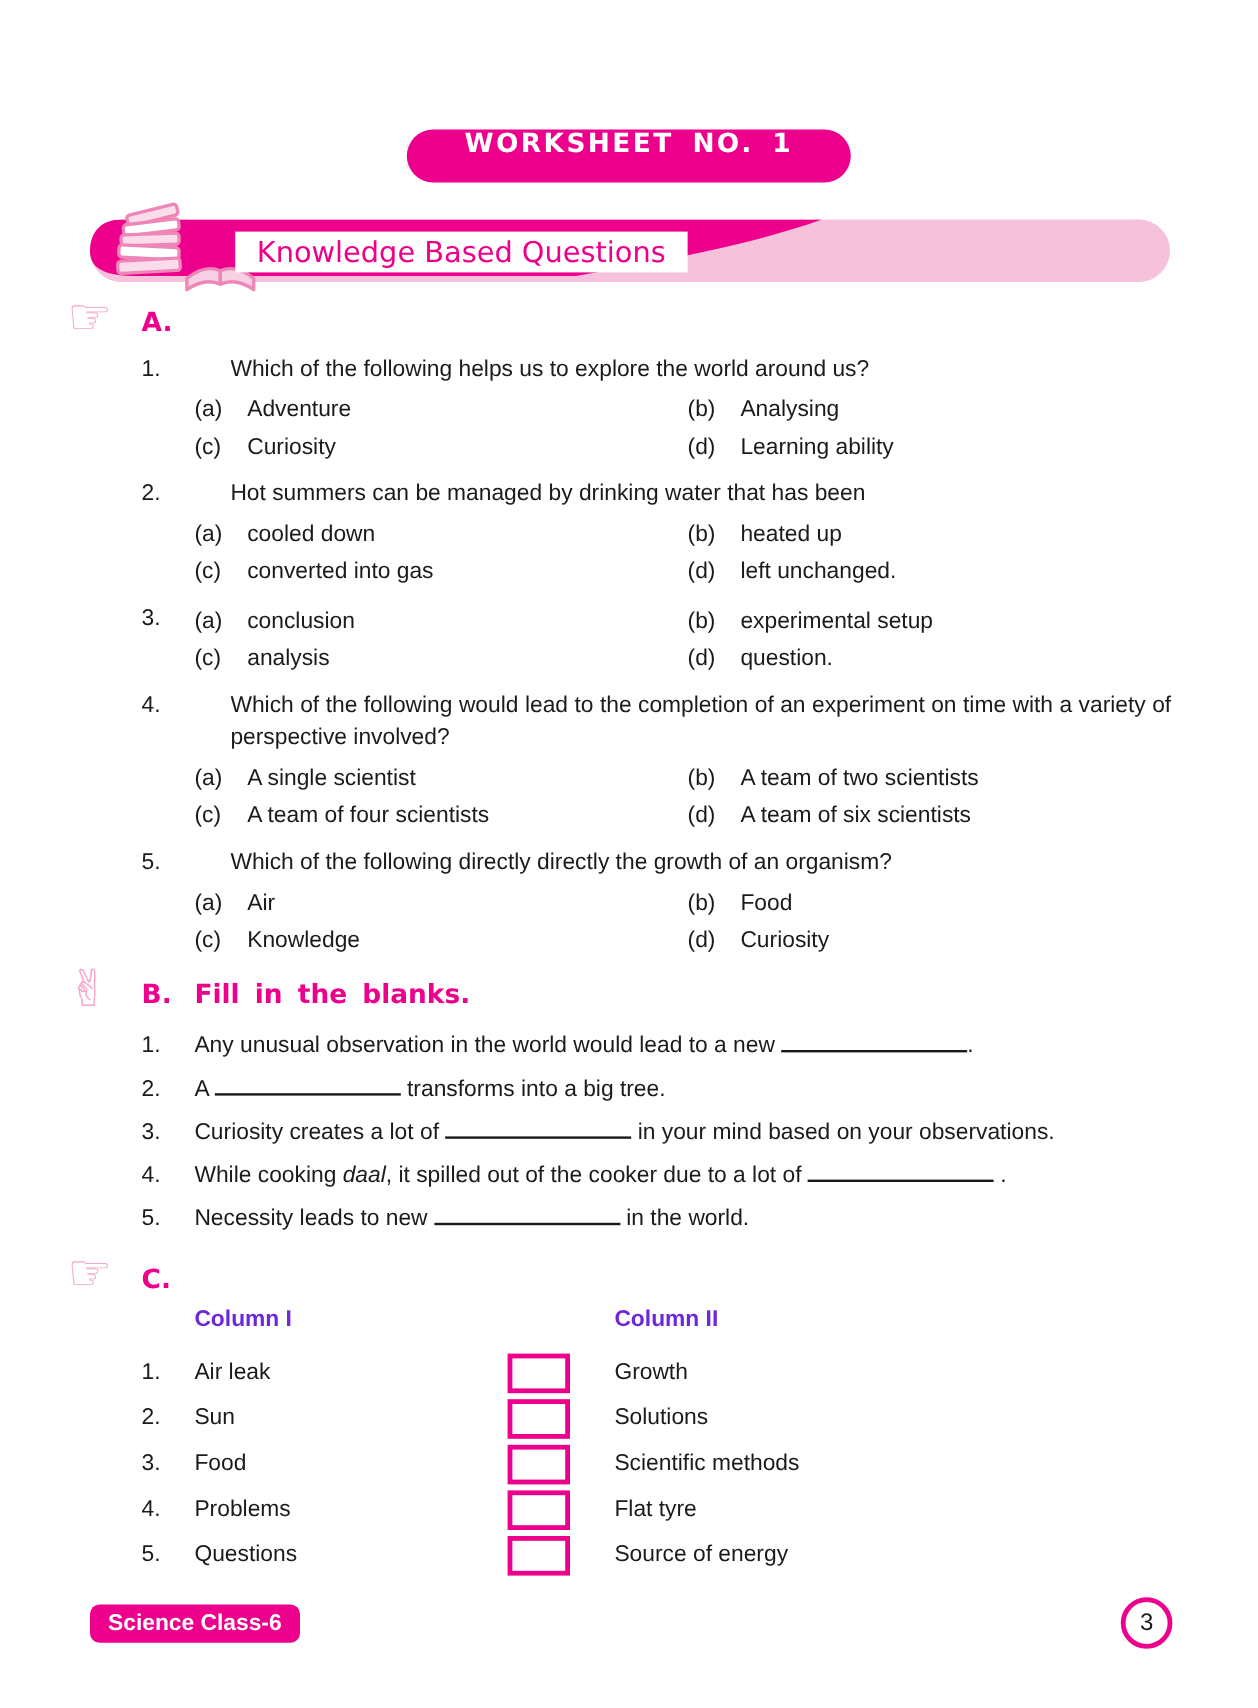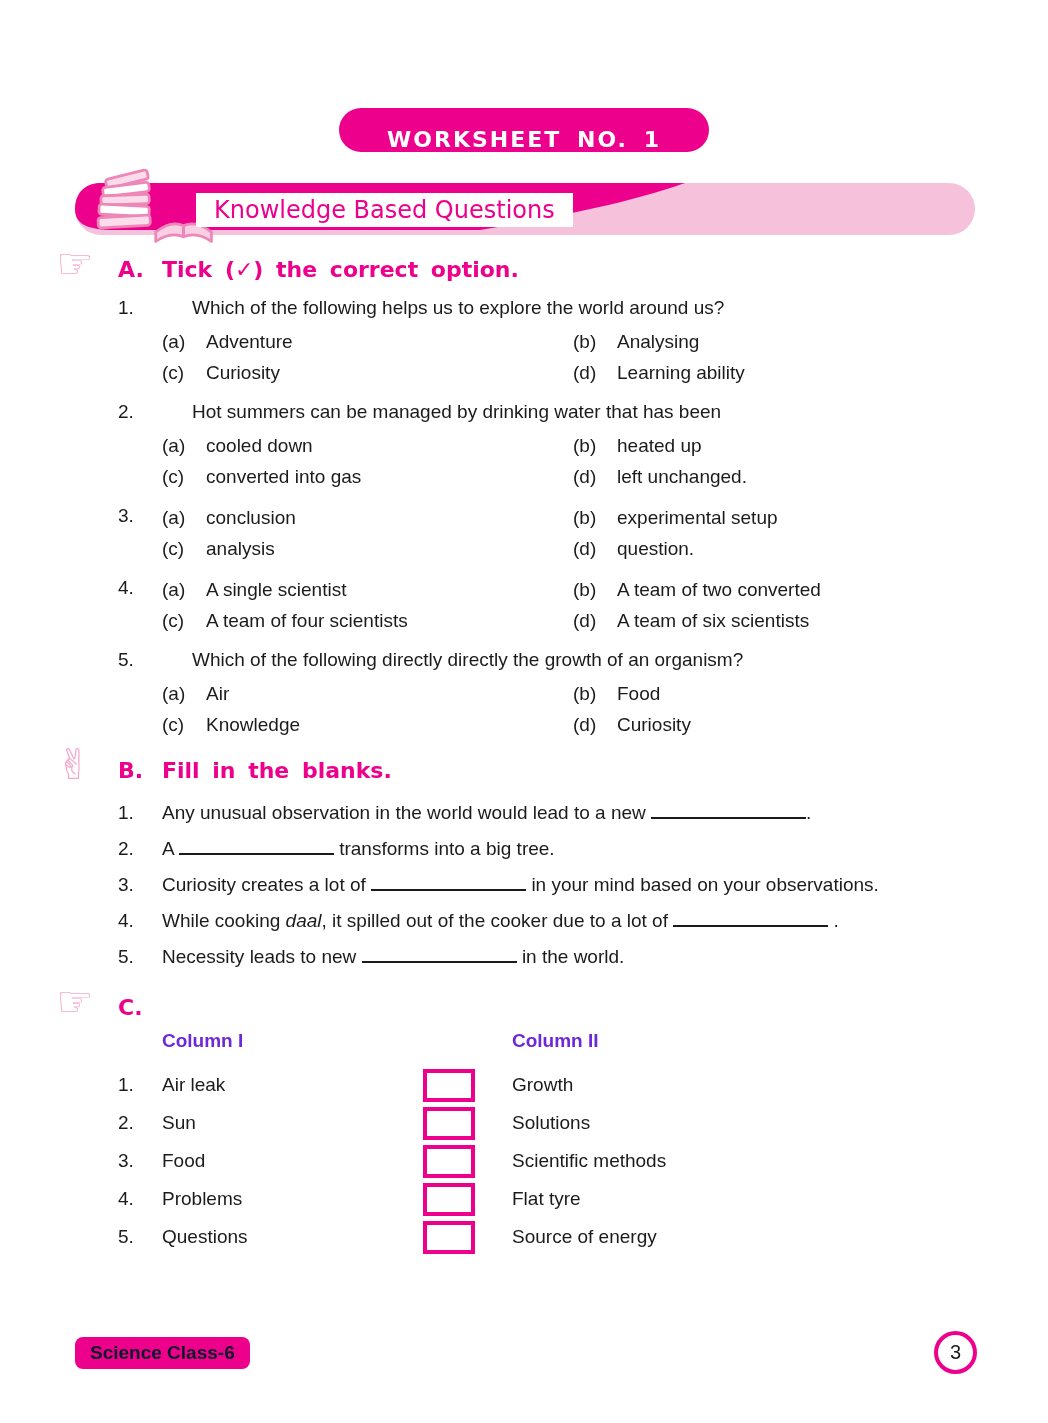--- a/index.html
+++ b/index.html
@@ -4,21 +4,21 @@
 <style>
   * { margin:0; padding:0; box-sizing:border-box; }
   html,body { background:#ffffff; }
   .page {
     position:relative; width:1048px; height:1423px; background:#fff;
     font-family:"Liberation Sans", sans-serif; color:#1b1b1b; overflow:hidden;
   }
   
   .ws-pill {
     margin:108px auto 0 auto; width:370px; height:44px; background:#EC008C;
-    border-radius:22px; display:flex; align-items:flex-end; justify-content:center;
+    border-radius:22px; display:flex; align-items:flex-start; justify-content:center;
     color:#fff; font-family:"DejaVu Sans", sans-serif; font-weight:bold;
     font-size:22px; letter-spacing:2px; word-spacing:6px;
   }
   
   .kbq {
     position:relative; margin:31px 0 0 75px; width:900px; height:52px;
     background:#F6C1DB; border-radius:26px;
   }
   .kbq .swoosh { position:absolute; left:0; top:0; }
   .kbq .books { position:absolute; left:12px; top:-16px; }
@@ -58,21 +58,21 @@
   }
   
   .mheads { display:flex; margin:10px 0 14px 44px; color:#6d28d9; font-weight:bold; font-size:19px; }
   .mh1 { width:350px; }
   .mrow { display:flex; align-items:center; height:38px; font-size:19px; }
   .mrow .num { width:44px; flex-shrink:0; }
   .mleft { width:261px; flex-shrink:0; }
   .mbox { width:52px; height:33px; border:4px solid #EC008C; margin-right:37px; background:#fff; }
   
   .footer-badge {
-    position:absolute; left:75px; top:1337px; background:#EC008C; color:#0f172a;
+    position:absolute; left:75px; top:1337px; background:#EC008C; color:#ffffff;
     font-weight:bold; font-size:19px; padding:5px 15px; border-radius:8px;
   }
   .page-circle {
     position:absolute; left:934px; top:1331px; width:43px; height:43px;
     border:4px solid #EC008C; border-radius:50%; background:#fff;
     display:flex; align-items:center; justify-content:center; font-size:20px; color:#1b1b1b;
   }
 </style>
 </head>
 <body>
@@ -101,21 +101,20 @@
     <div class="kbq-label">
       <span>Knowledge Based Questions</span>
     </div>
   </div>
 
   <div class="content">
 
     <div class="sec">
       <span class="hand">☞</span>
       <span class="sec-letter">A.</span>
-      <span class="sec-title">Tick (✓) the correct option.</span>
     </div>
 
     <div class="q">
       <span class="num">1.</span>
       <div class="qbody">
         <p class="qtext">Which of the following helps us to explore the world around us?</p>
         <div class="opt-row">
           <div class="opt first">
               <span class="olab">(a)</span>
               <span>Adventure</span>
@@ -187,28 +186,29 @@
               <span class="olab">(d)</span>
               <span>question.</span>
             </div>
         </div>
       </div>
     </div>
 
     <div class="q">
       <span class="num">4.</span>
       <div class="qbody">
+        <p class="qtext justify">Which of the following would lead to the completion of an experiment on time with a variety of perspective involved?</p>
         <div class="opt-row">
           <div class="opt first">
               <span class="olab">(a)</span>
               <span>A single scientist</span>
             </div>
           <div class="opt">
               <span class="olab">(b)</span>
-              <span>A team of two converted</span>
+              <span>A team of two scientists</span>
             </div>
         </div>
         <div class="opt-row">
           <div class="opt first">
               <span class="olab">(c)</span>
               <span>A team of four scientists</span>
             </div>
           <div class="opt">
               <span class="olab">(d)</span>
               <span>A team of six scientists</span>

